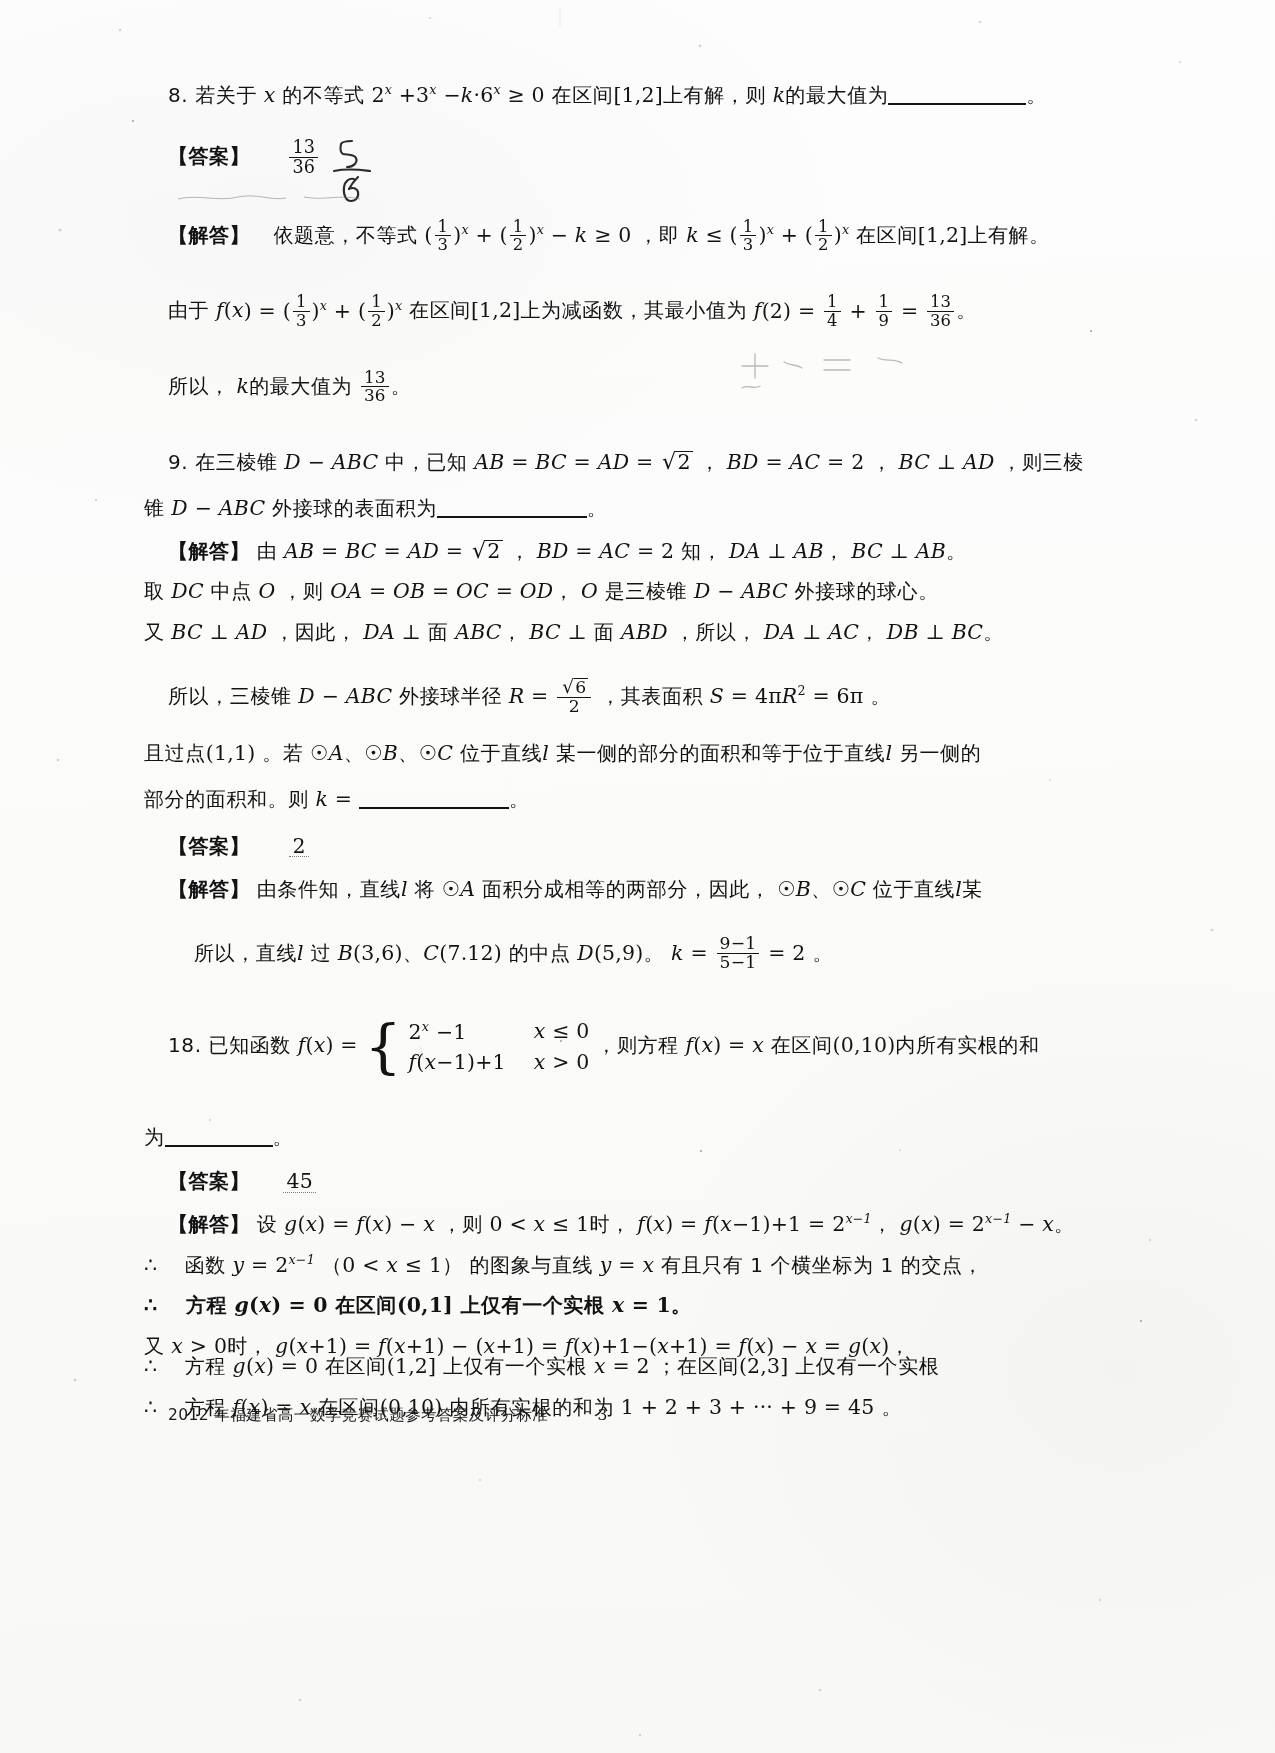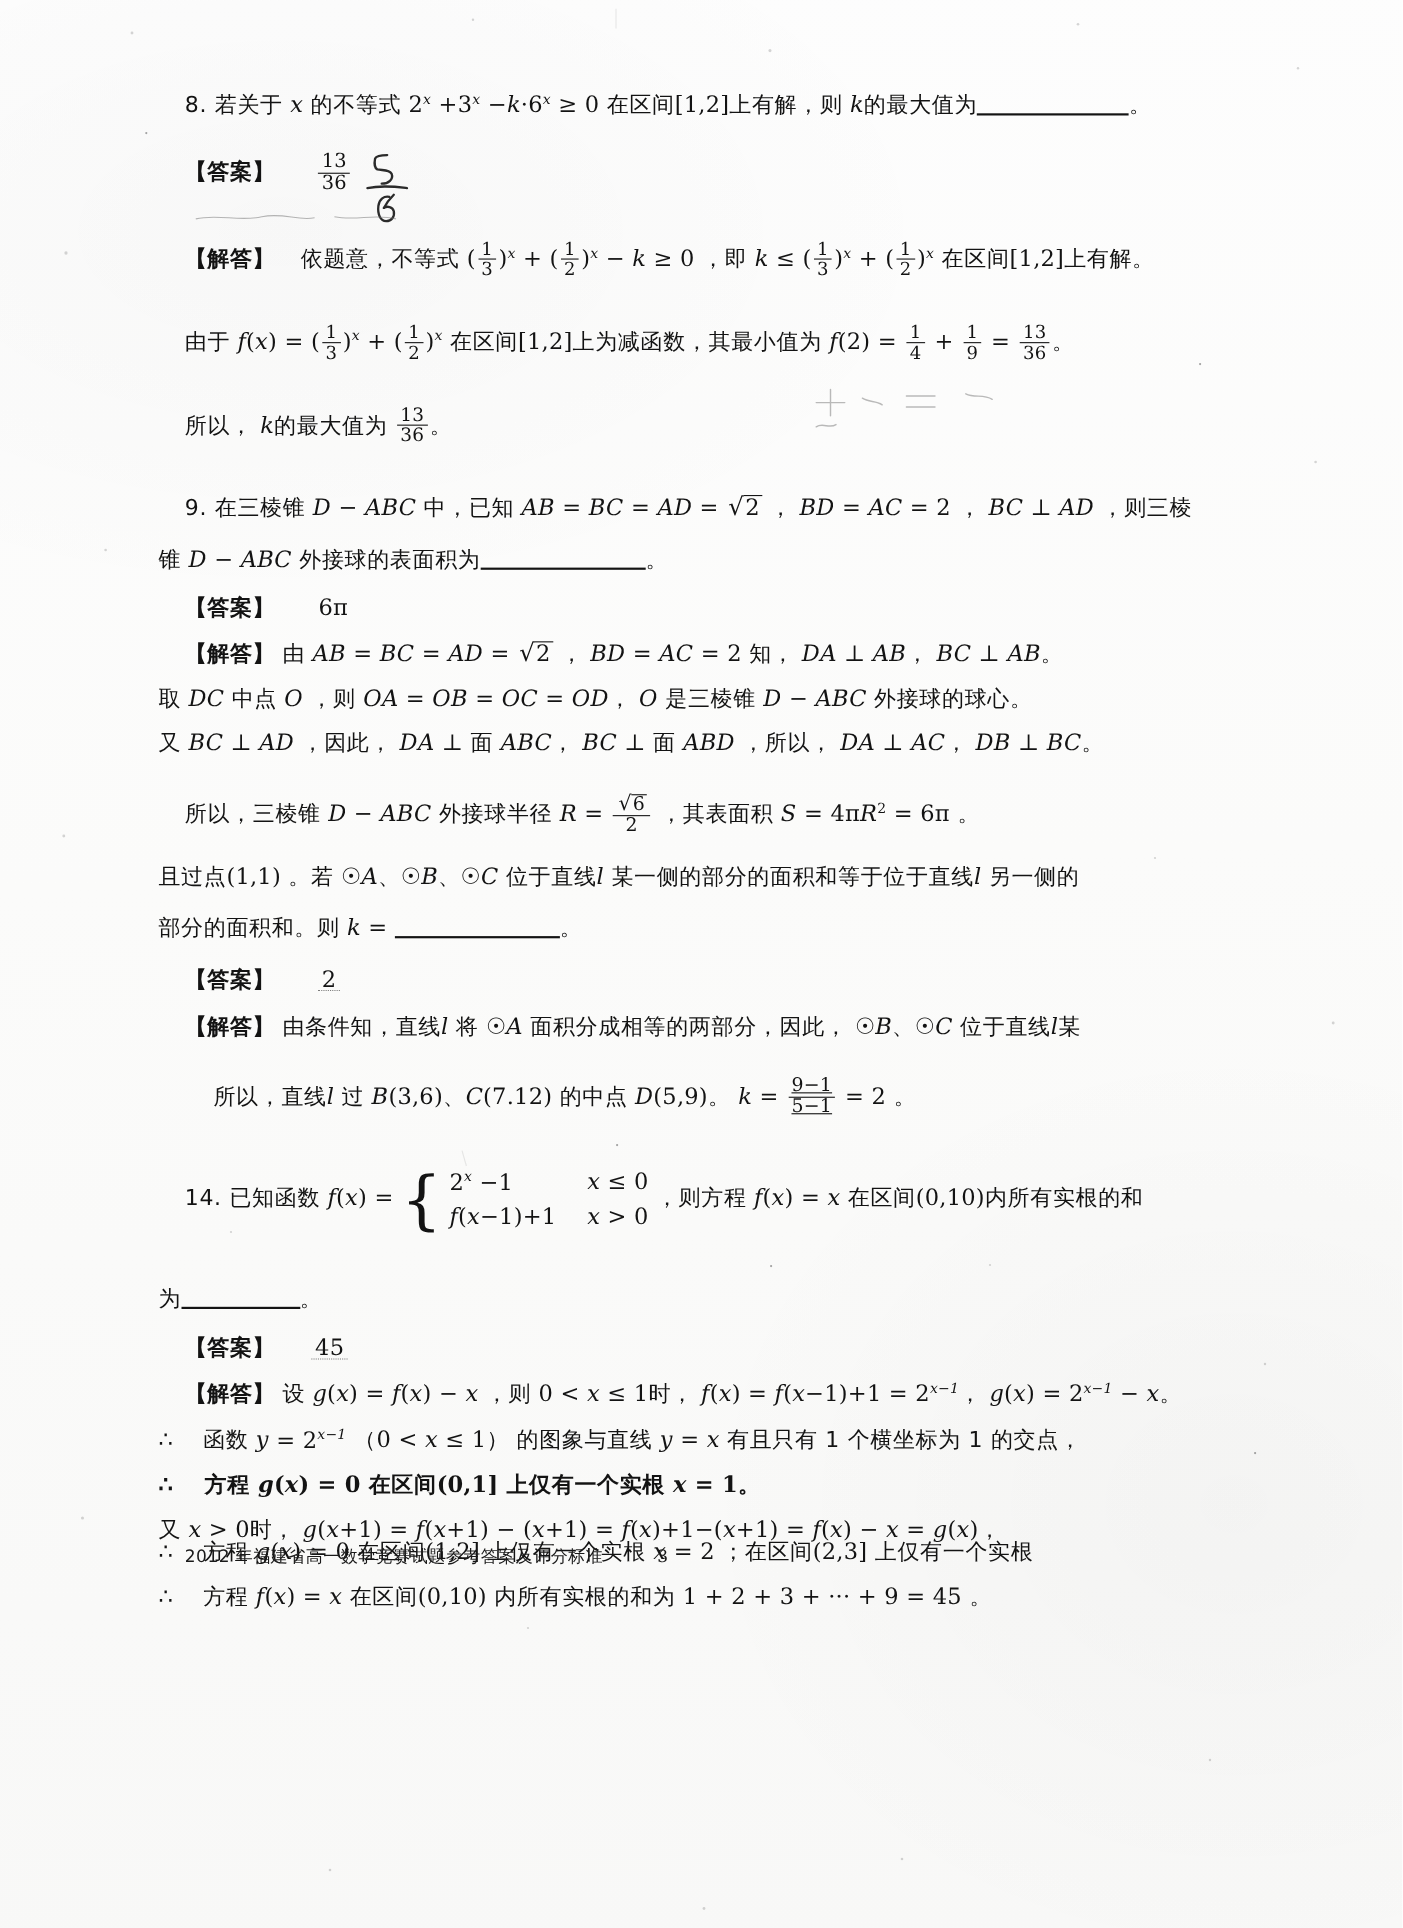--- a/index.html
+++ b/index.html
@@ -247,25 +247,20 @@
       <span class="mi">BC</span><span class="mn"> ⊥ </span><span class="mi">AD</span>
       <span class="cn">，则三棱</span>
     </div>
 
     <div class="line" style="margin-top:26px; margin-left:-24px;">
       <span class="cn">锥</span>
       <span class="mi"> D − ABC </span>
       <span class="cn">外接球的表面积为</span><span class="blank b3"></span><span class="cn">。</span>
     </div>
 
-    <div class="line" style="margin-top:24px;">
-      <span class="bk">【答案】</span>
-      <span style="display:inline-block;width:26px;"></span>
-      <span class="mn">6π</span>
-    </div>
 
     <div class="line" style="margin-top:20px;">
       <span class="bk">【解答】</span>
       <span class="cn">由</span>
       <span class="mi">AB</span><span class="mn"> = </span><span class="mi">BC</span><span class="mn"> = </span><span class="mi">AD</span><span class="mn"> = </span><span class="rad"><span class="radsym">√</span><span class="bar">2</span></span><span class="mn"> ， </span>
       <span class="mi">BD</span><span class="mn"> = </span><span class="mi">AC</span><span class="mn"> = 2</span>
       <span class="cn">知，</span>
       <span class="mi">DA</span><span class="mn"> ⊥ </span><span class="mi">AB</span><span class="cn">， </span>
       <span class="mi">BC</span><span class="mn"> ⊥ </span><span class="mi">AB</span><span class="cn">。</span>
     </div>
@@ -331,26 +326,26 @@
     </div>
 
 
     <div class="line" style="margin-top:36px; margin-left:26px;">
       <span class="cn">所以，直线</span><span class="mi">l</span>
       <span class="cn">过</span>
       <span class="mi">B</span><span class="mn">(3,6)</span><span class="cn">、</span><span class="mi">C</span><span class="mn">(7.12)</span>
       <span class="cn">的中点</span>
       <span class="mi">D</span><span class="mn">(5,9)</span><span class="cn">。 </span>
       <span class="mi">k</span><span class="mn"> = </span>
-      <span class="frac mn" style="font-size:0.84em;text-decoration:underline;"><span class="num">9−1</span><span class="den">5−1</span></span>
+      <span class="frac mn" style="font-size:0.84em;"><span class="num">9−1</span><span class="den">5−1</span></span>
       <span class="mn"> = 2</span><span class="cn"> 。</span>
     </div>
 
     <div class="line" style="margin-top:48px; height:78px;">
-      <span class="cn">14. 已知函数</span>
+      <span class="cn">18. 已知函数</span>
       <span class="mi"> f</span><span class="mn">(</span><span class="mi">x</span><span class="mn">) = </span>
       <span class="brace">{</span>
       <span class="cases">
         <span class="mn">2<sup class="e">x</sup> −1</span>
         <span class="mn"><span class="mi">x</span> ≤ 0</span>
         <span class="mn"><span class="mi">f</span>(<span class="mi">x</span>−1)+1</span>
         <span class="mn"><span class="mi">x</span> &gt; 0</span>
       </span>
       <span class="cn">，则方程</span>
       <span class="mi">f</span><span class="mn">(</span><span class="mi">x</span><span class="mn">) = </span><span class="mi">x</span>

